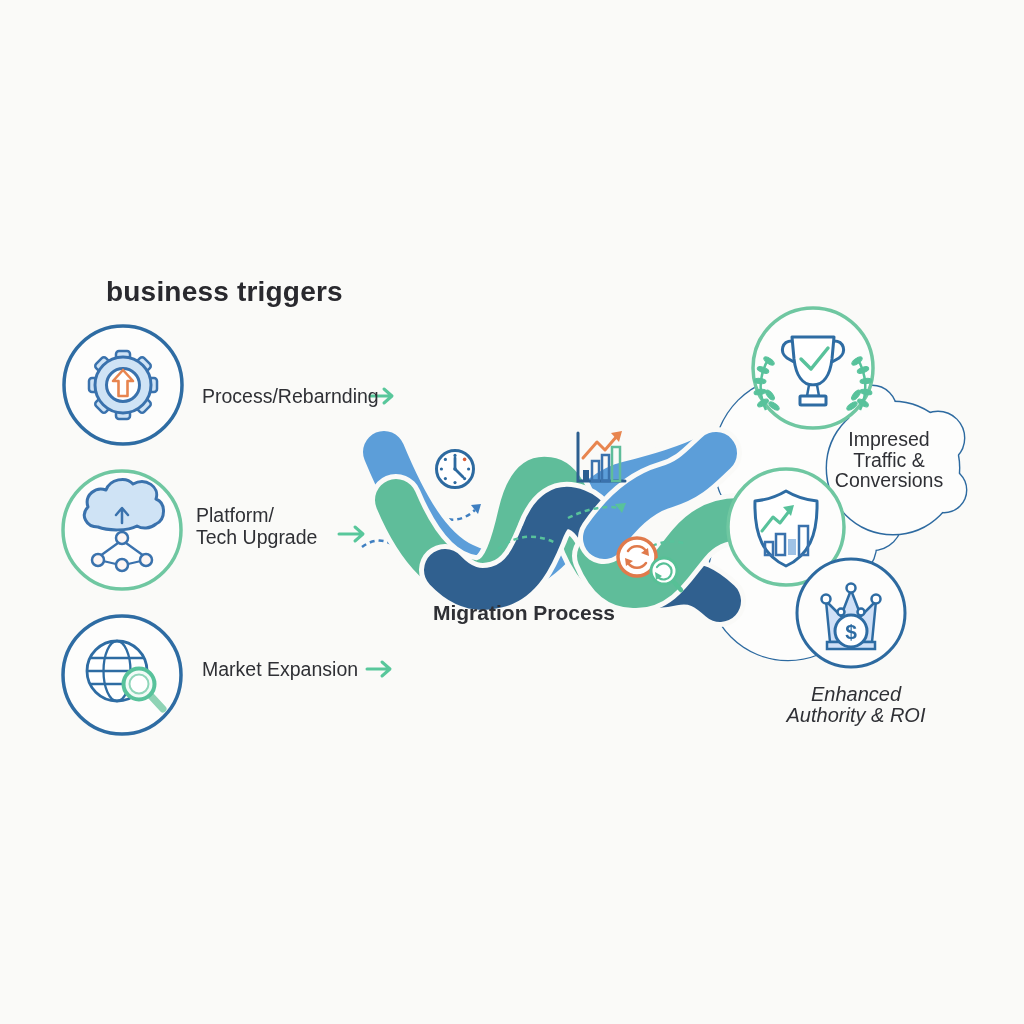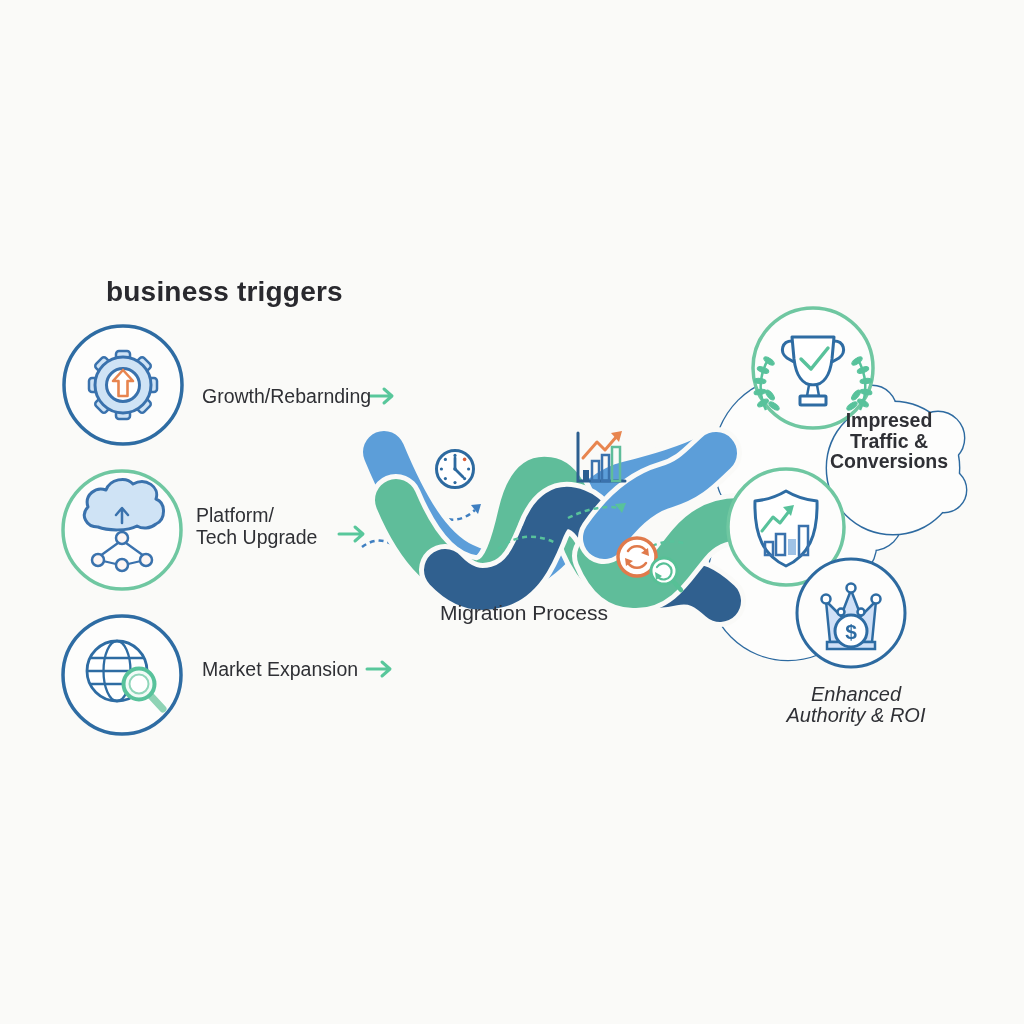--- a/index.html
+++ b/index.html
@@ -2,21 +2,21 @@
 <html><head>
 <meta charset="utf-8">
 <style>
   html,body{margin:0;padding:0;background:#fafaf8;}
   #canvas{position:relative;width:1024px;height:1024px;background:#fafaf8;overflow:hidden;
           font-family:"Liberation Sans",sans-serif;}
   #diagram-svg{position:absolute;left:0;top:0;z-index:1;}
   .lbl{position:absolute;z-index:2;color:#2f3035;white-space:pre-line;}
   .title{font-size:28px;font-weight:600;color:#29292e;letter-spacing:.2px;margin-left:40px;}
   .trigger{font-size:19.5px;line-height:22px;}
-  .process{font-size:21px;font-weight:400;text-align:center;}
+  .process{font-size:21px;font-weight:700;text-align:center;}
   .outcome{text-align:center;}
   .bubble-text{font-size:19.5px;line-height:20.5px;}
   .enhanced-text{font-size:20px;line-height:21px;font-style:italic;}
 </style>
 </head>
 <body>
 
 <div id="canvas">
 
 <svg id="diagram-svg" width="1024" height="1024" viewBox="0 0 1024 1024">
@@ -227,28 +227,28 @@
       <circle cx="841" cy="612" r="3.5"></circle>
           <circle cx="861" cy="612" r="3.5"></circle>
     </g>
     <circle cx="851" cy="631" r="16" fill="#ffffff" stroke="#2e6ca3" stroke-width="3"></circle>
     <text x="851" y="639" text-anchor="middle" font-family="Liberation Sans, sans-serif" font-size="21" font-weight="bold" fill="#2e6ca3">$</text>
   </g>
 </svg>
 
   <div class="lbl title" style="left:66px;top:276px;">business triggers</div>
 
-  <div class="lbl trigger" style="left:202px;top:385px;">Growth/Rebarnding</div>
+  <div class="lbl trigger" style="left:202px;top:385px;">Process/Rebarnding</div>
 
   <div class="lbl trigger" style="left:196px;top:504px;">Platform/
 Tech Upgrade</div>
 
   <div class="lbl trigger" style="left:202px;top:658px;">Market Expansion</div>
 
   <div class="lbl process" style="left:394px;top:601px;width:260px;">Migration Process</div>
 
-  <div class="lbl outcome bubble-text" style="left:804px;top:410px;width:170px;font-weight:bold;">Impresed
+  <div class="lbl outcome bubble-text" style="left:804px;top:429px;width:170px;">Impresed
 Traffic &amp;
 Conversions</div>
 
   <div class="lbl outcome enhanced-text" style="left:770px;top:684px;width:172px;">Enhanced
 Authority &amp; ROI</div>
 </div>
 
 </body></html>

